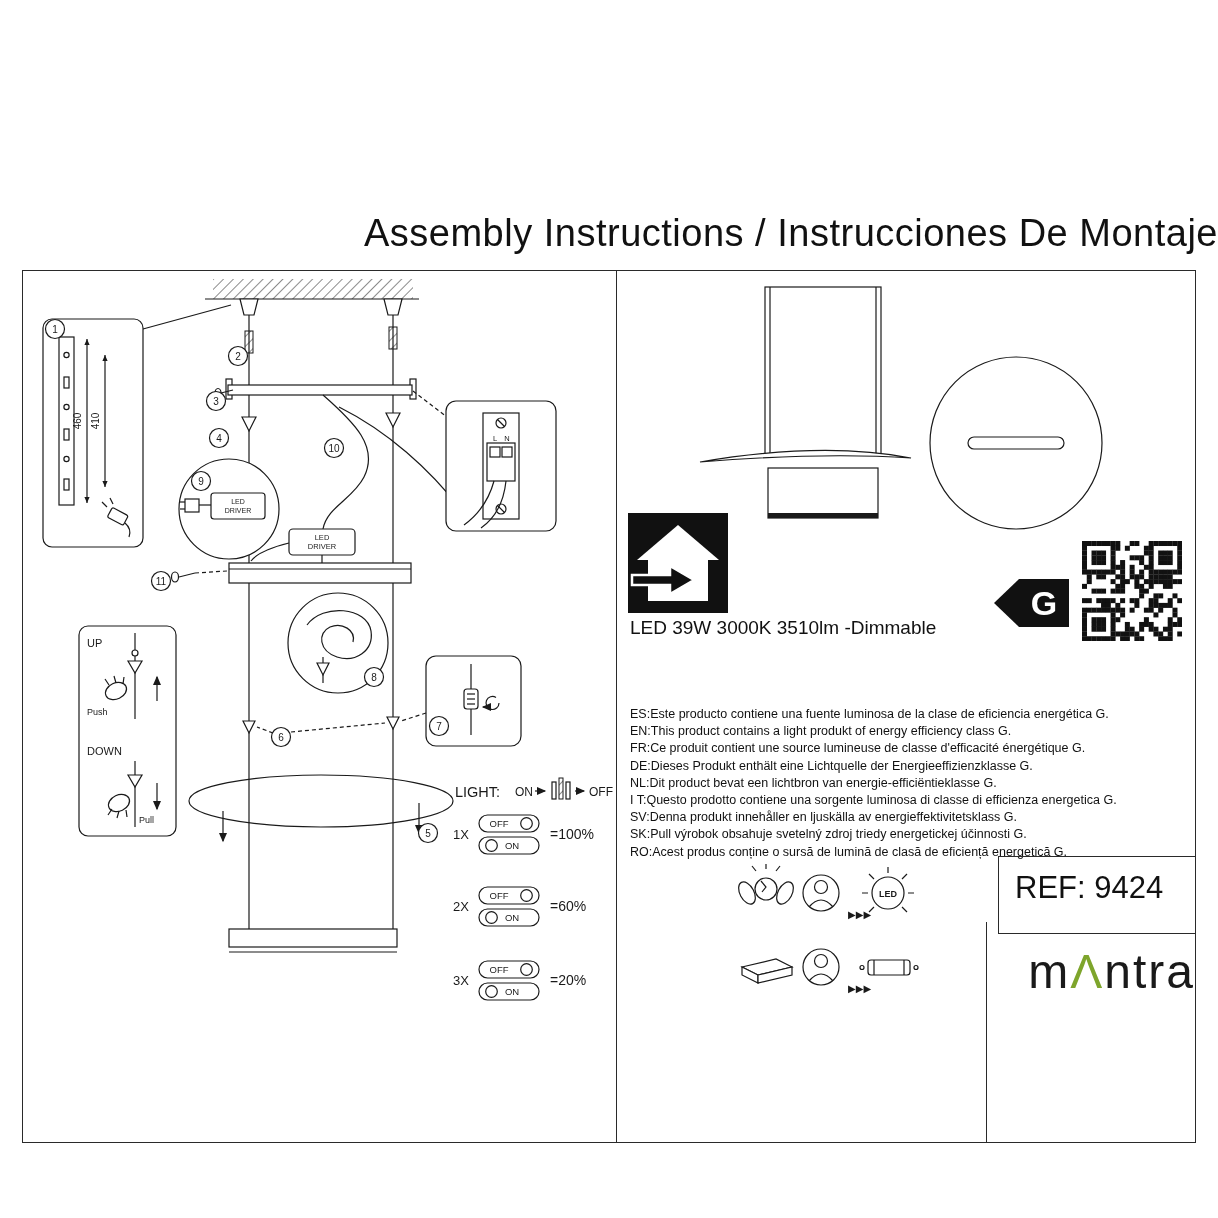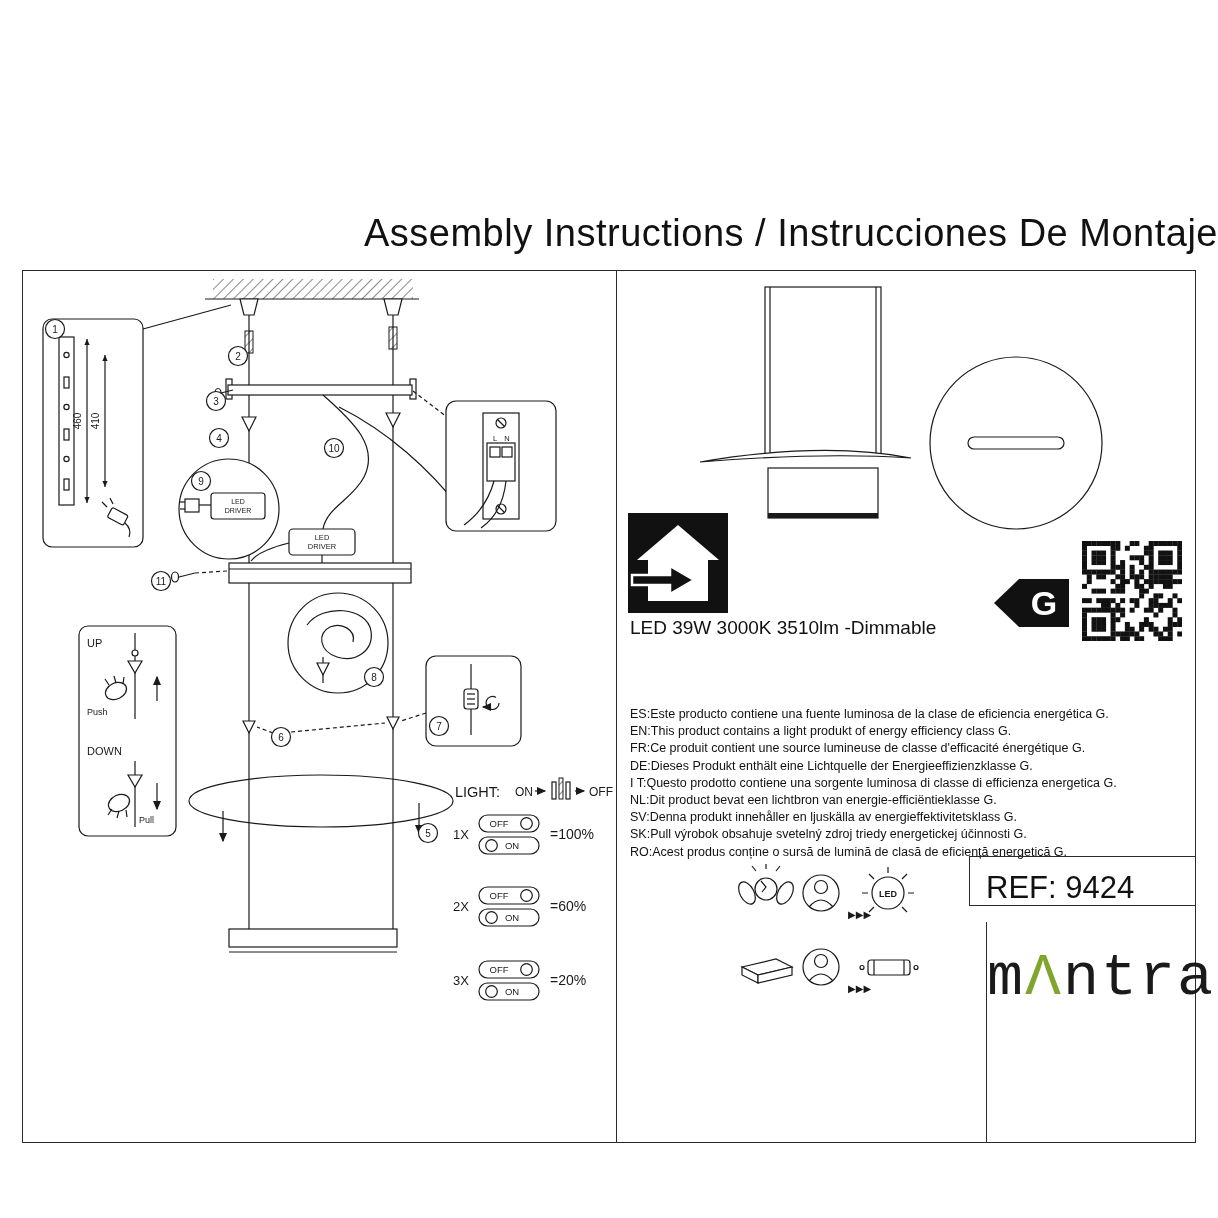--- a/index.html
+++ b/index.html
@@ -11,26 +11,26 @@
   .divider-v { position:absolute; left:593px; top:0; width:0; height:100%; border-left:1.4px solid #2a2a2a; }
   .right-panel { position:absolute; left:595px; top:0; width:577px; height:100%; }
   .views  { position:absolute; left:0; top:0; }
   .house  { position:absolute; left:10px; top:242px; }
   .etag   { position:absolute; left:374px; top:306px; }
   .qr     { position:absolute; left:464px; top:270px; }
   .icons  { position:absolute; left:118px; top:592px; }
   .specs  { position:absolute; left:12px; top:346px; font-size:19px; line-height:22px; color:#111; }
   .languages { position:absolute; left:12px; top:392px; width:562px;margin-top:43px; }
   .lang-line { white-space:nowrap; font-size:12.5px; line-height:17.2px; color:#111; }
-  .ref-cell { position:absolute; left:351px; top:585px; right:0; height:50px;
+  .ref-cell { position:absolute; left:380px; top:585px; right:0; height:78px;
               border-top:1.4px solid #2a2a2a; border-left:1.4px solid #2a2a2a; border-bottom:1.4px solid #2a2a2a;
               font-size:31px; line-height:62px; padding-left:16px; color:#111; }
   .brand-cell { position:absolute; left:368px; top:651px; right:0; bottom:0; border-left:1.4px solid #2a2a2a;
-              text-align:left; padding-top:22px; font-family:Liberation Mono, monospace;
-              font-size:60px; letter-spacing:2px; color:#1a1a1a; }
+              text-align:right; padding-top:22px; font-family:Liberation Sans, sans-serif;
+              font-size:48px; letter-spacing:2px; color:#1a1a1a; }
   
   .s  { fill:none; stroke:#1a1a1a; stroke-width:1.2px; }
   .sw { fill:#fff;  stroke:#1a1a1a; stroke-width:1.2px; }
   .sb { fill:#1a1a1a; stroke:none; }
   .dash { stroke-dasharray:4 3; }
   .t  { fill:#1a1a1a; font-family:"Liberation Sans",sans-serif; stroke:none; }
 </style>
 </head>
 <body>
 
@@ -576,22 +576,22 @@
 
       <div class="specs">
         <div>LED 39W 3000K 3510lm -Dimmable</div>
       </div>
 
       <div class="languages">
         <div class="lang-line">ES:Este producto contiene una fuente luminosa de la clase de eficiencia energética G.</div>
         <div class="lang-line">EN:This product contains a light produkt of energy efficiency class G.</div>
         <div class="lang-line">FR:Ce produit contient une source lumineuse de classe d'efficacité énergétique G.</div>
         <div class="lang-line">DE:Dieses Produkt enthält eine Lichtquelle der Energieeffizienzklasse G.</div>
+        <div class="lang-line">NL:Dit product bevat een lichtbron van energie-efficiëntieklasse G.</div>
         <div class="lang-line">I T:Questo prodotto contiene una sorgente luminosa di classe di efficienza energetica G.</div>
-        <div class="lang-line">NL:Dit product bevat een lichtbron van energie-efficiëntieklasse G.</div>
         <div class="lang-line">SV:Denna produkt innehåller en ljuskälla av energieffektivitetsklass G.</div>
         <div class="lang-line">SK:Pull výrobok obsahuje svetelný zdroj triedy energetickej účinnosti G.</div>
         <div class="lang-line">RO:Acest produs conține o sursă de lumină de clasă de eficiență energetică G.</div>
       </div>
 
       <svg class="icons" width="195" height="150" viewBox="0 0 195 150">
         <g>
           <circle cx="30" cy="26" r="11" class="s"></circle>
           <path d="M25,18 l5,6 l-4,5" class="s" stroke-width="1"></path>
           <ellipse cx="11" cy="30" rx="7" ry="12" transform="rotate(-28 11 30)" class="sw"></ellipse>

